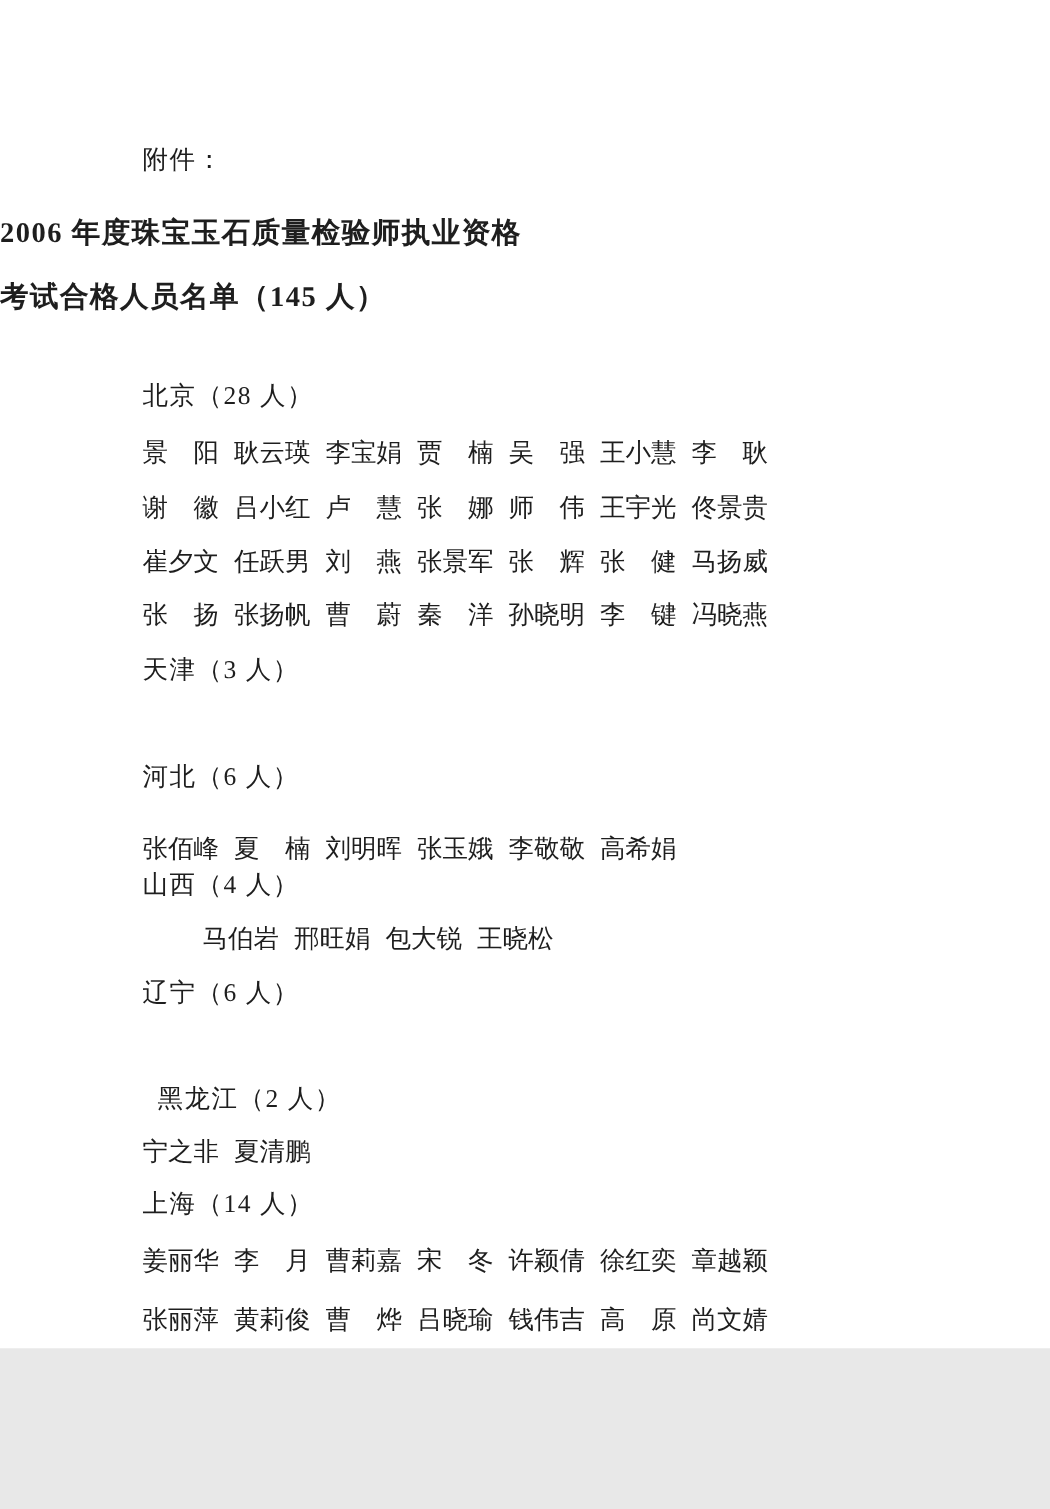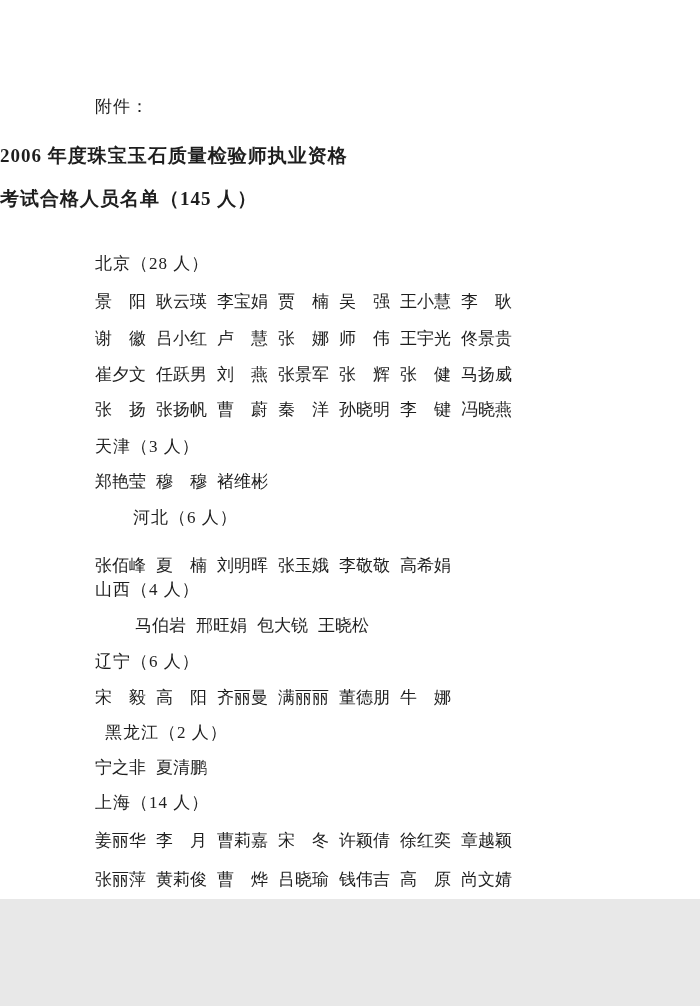--- a/index.html
+++ b/index.html
@@ -54,21 +54,21 @@
     letter-spacing: 2px;
   }
   
   .hdr-beijing      { top: 254px; }
   .row-bj-0         { top: 292px; }
   .row-bj-1         { top: 329px; }
   .row-bj-2         { top: 365px; }
   .row-bj-3         { top: 400px; }
   .hdr-tianjin      { top: 437px; }
   .row-tj-0         { top: 472px; }
-  .hdr-hebei        { top: 508px; margin-left: 38px; }
+  .hdr-hebei        { top: 508px; }
   .row-hb-0         { top: 544px; margin-top: 12px; }
   .hdr-shanxi       { top: 580px; }
   .row-sx-0         { top: 616px; margin-left: 40px; }
   .hdr-liaoning     { top: 652px; }
   .row-ln-0         { top: 688px; }
   .hdr-heilongjiang { top: 723px; margin-left: 10px; }
   .row-hlj-0        { top: 758px; }
   .hdr-shanghai     { top: 793px; }
   .row-sh-0         { top: 831px; }
   .row-sh-1         { top: 870px; }
@@ -115,53 +115,40 @@
     <span class="name">张扬</span>
     <span class="name">张扬帆</span>
     <span class="name">曹蔚</span>
     <span class="name">秦洋</span>
     <span class="name">孙晓明</span>
     <span class="name">李键</span>
     <span class="name">冯晓燕</span>
   </div>
 
   <div class="line region-header hdr-tianjin">天津（3 人）</div>
-  <div class="line name-row row-tj-0">
-    <span class="name">郑艳莹</span>
-    <span class="name">穆穆</span>
-    <span class="name">褚维彬</span>
-  </div>
 
   <div class="line region-header hdr-hebei">河北（6 人）</div>
   <div class="line name-row row-hb-0">
     <span class="name">张佰峰</span>
     <span class="name">夏楠</span>
     <span class="name">刘明晖</span>
     <span class="name">张玉娥</span>
     <span class="name">李敬敬</span>
     <span class="name">高希娟</span>
   </div>
 
   <div class="line region-header hdr-shanxi">山西（4 人）</div>
   <div class="line name-row row-sx-0">
     <span class="name">马伯岩</span>
     <span class="name">邢旺娟</span>
     <span class="name">包大锐</span>
     <span class="name">王晓松</span>
   </div>
 
   <div class="line region-header hdr-liaoning">辽宁（6 人）</div>
-  <div class="line name-row row-ln-0">
-    <span class="name">宋毅</span>
-    <span class="name">高阳</span>
-    <span class="name">齐丽曼</span>
-    <span class="name">满丽丽</span>
-    <span class="name">董德朋</span>
-    <span class="name">牛娜</span>
-  </div>
 
   <div class="line region-header hdr-heilongjiang">黑龙江（2 人）</div>
   <div class="line name-row row-hlj-0">
     <span class="name">宁之非</span>
     <span class="name">夏清鹏</span>
   </div>
 
   <div class="line region-header hdr-shanghai">上海（14 人）</div>
   <div class="line name-row row-sh-0">
     <span class="name">姜丽华</span>

